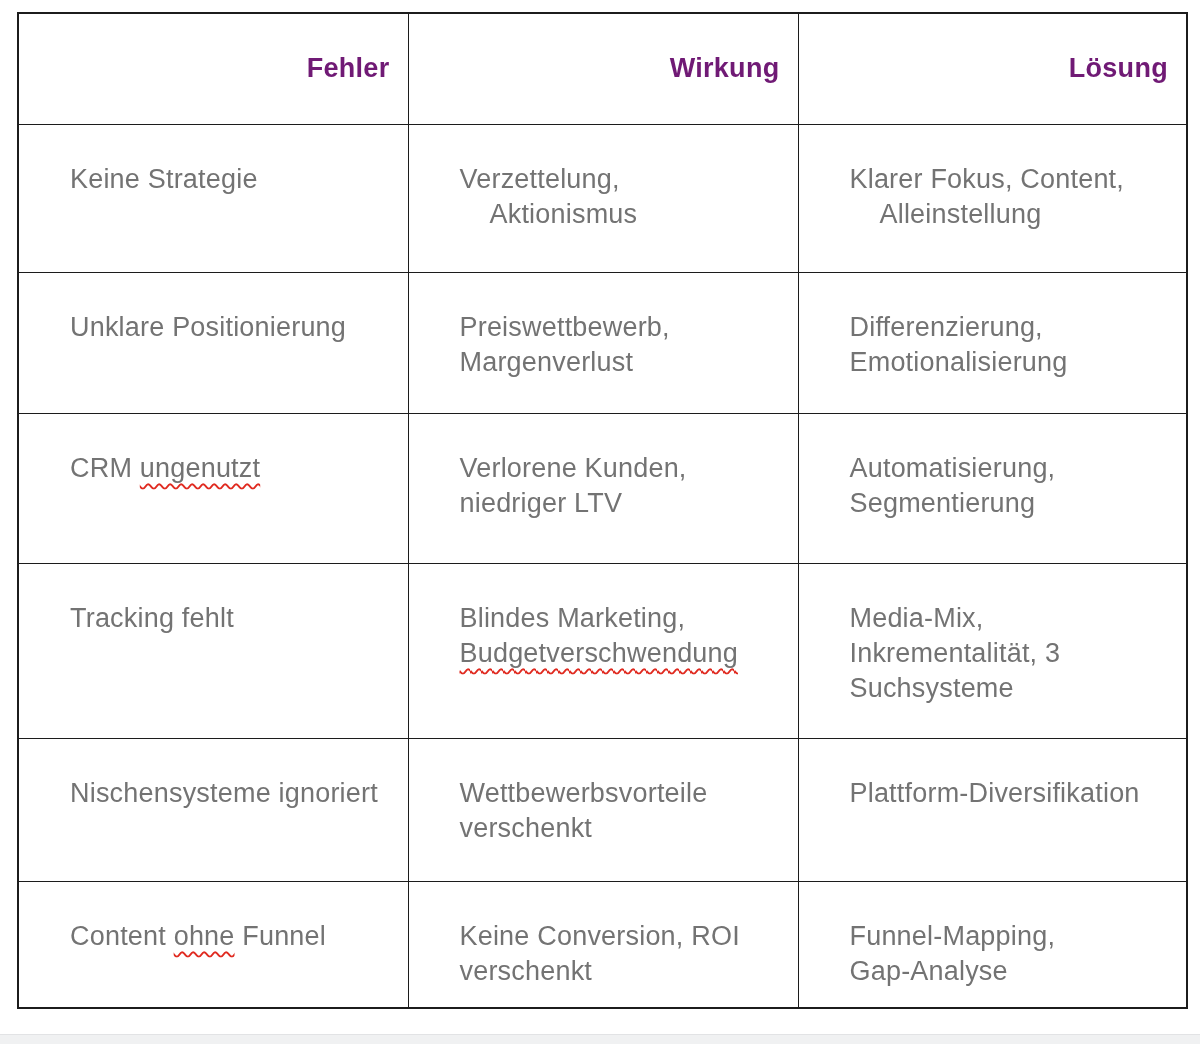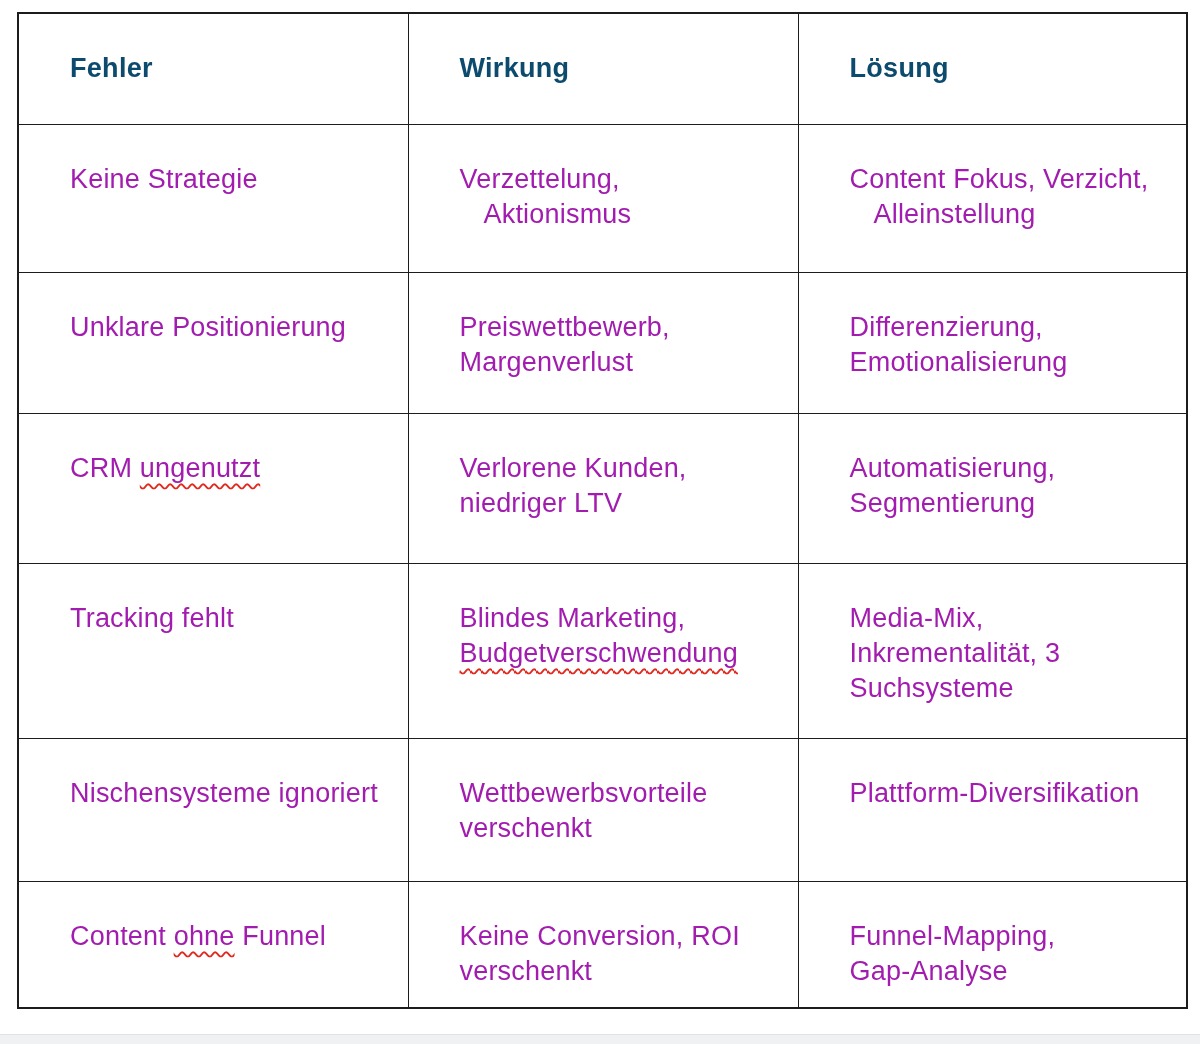--- a/index.html
+++ b/index.html
@@ -29,36 +29,36 @@
   .doc-table th, .doc-table td {
     border: 1.5px solid #1c1c1c;
     vertical-align: top;
     padding: 37px 18px 18px 51px;
     background: #ffffff;
   }
   .doc-table th {
     font-size: 27px;
     line-height: 35px;
     font-weight: bold;
-    color: #0c4a6e;
-    text-align: left;
+    color: #701a75;
+    text-align: right;
     letter-spacing: 0.3px;
   }
   .doc-table td {
     font-size: 27px;
     line-height: 35px;
     font-weight: normal;
-    color: #a21caf;
+    color: #737373;
     letter-spacing: 0.2px;
   }
   .cell-line {
     white-space: nowrap;
   }
   .cell-line.indent {
-    margin-left: 24px;
+    margin-left: 30px;
   }
   .misspelled {
     text-decoration-line: underline;
     text-decoration-style: wavy;
     text-decoration-color: #e02a20;
     text-decoration-thickness: 2px;
     text-underline-offset: 6px;
   }
   .bottom-strip {
     position: absolute;
@@ -91,21 +91,21 @@
     <tbody id="table-body">
         <tr style="height: 148px;">
           <td>
             <div class="cell-line"><span>Keine Strategie</span></div>
           </td>
           <td>
             <div class="cell-line"><span>Verzettelung,</span></div>
             <div class="cell-line indent"><span>Aktionismus</span></div>
           </td>
           <td>
-            <div class="cell-line"><span>Content Fokus, Verzicht,</span></div>
+            <div class="cell-line"><span>Klarer Fokus, Content,</span></div>
             <div class="cell-line indent"><span>Alleinstellung</span></div>
           </td>
         </tr>
         <tr style="height: 141px;">
           <td>
             <div class="cell-line"><span>Unklare Positionierung</span></div>
           </td>
           <td>
             <div class="cell-line"><span>Preiswettbewerb,</span></div>
             <div class="cell-line"><span>Margenverlust</span></div>

